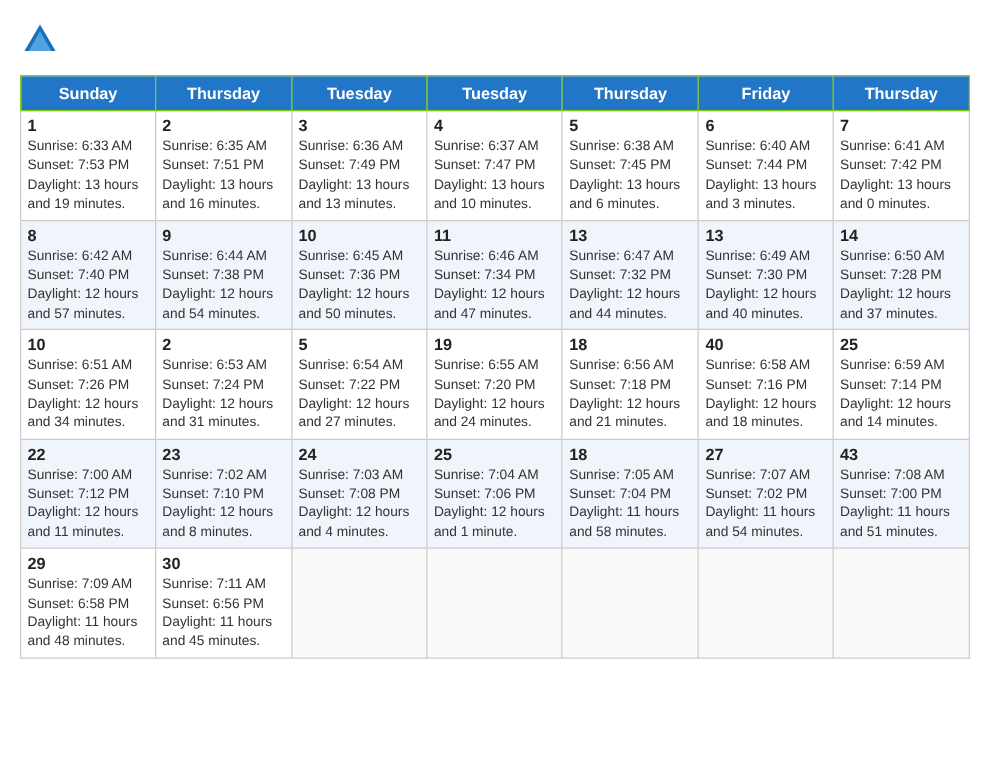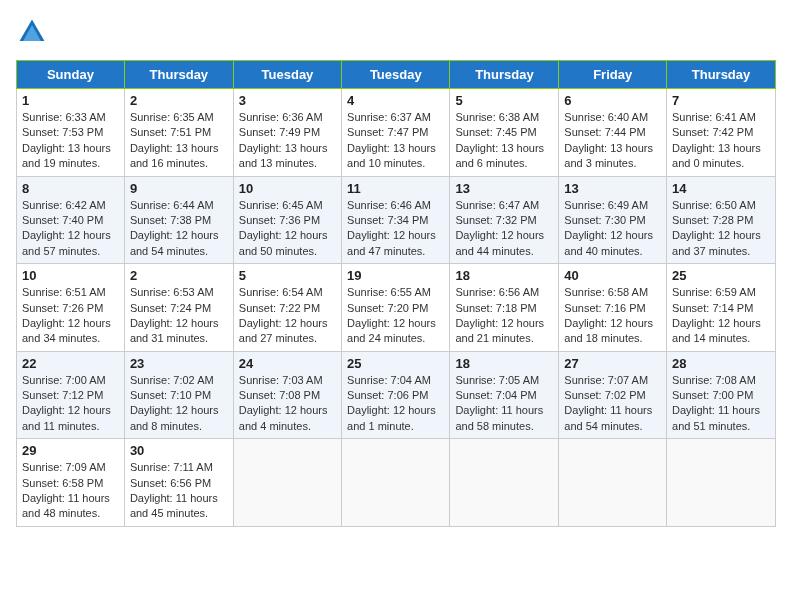--- a/index.html
+++ b/index.html
@@ -226,21 +226,21 @@
         </td>
         <td>
           <span class="day-number">18</span>
           <div class="day-info">Sunrise: 7:05 AM<br>Sunset: 7:04 PM<br>Daylight: 11 hours<br>and 58 minutes.</div>
         </td>
         <td>
           <span class="day-number">27</span>
           <div class="day-info">Sunrise: 7:07 AM<br>Sunset: 7:02 PM<br>Daylight: 11 hours<br>and 54 minutes.</div>
         </td>
         <td>
-          <span class="day-number">28</span>
+          <span class="day-number">43</span>
           <div class="day-info">Sunrise: 7:08 AM<br>Sunset: 7:00 PM<br>Daylight: 11 hours<br>and 51 minutes.</div>
         </td>
       </tr>
       <tr>
         <td>
           <span class="day-number">29</span>
           <div class="day-info">Sunrise: 7:09 AM<br>Sunset: 6:58 PM<br>Daylight: 11 hours<br>and 48 minutes.</div>
         </td>
         <td>
           <span class="day-number">30</span>

